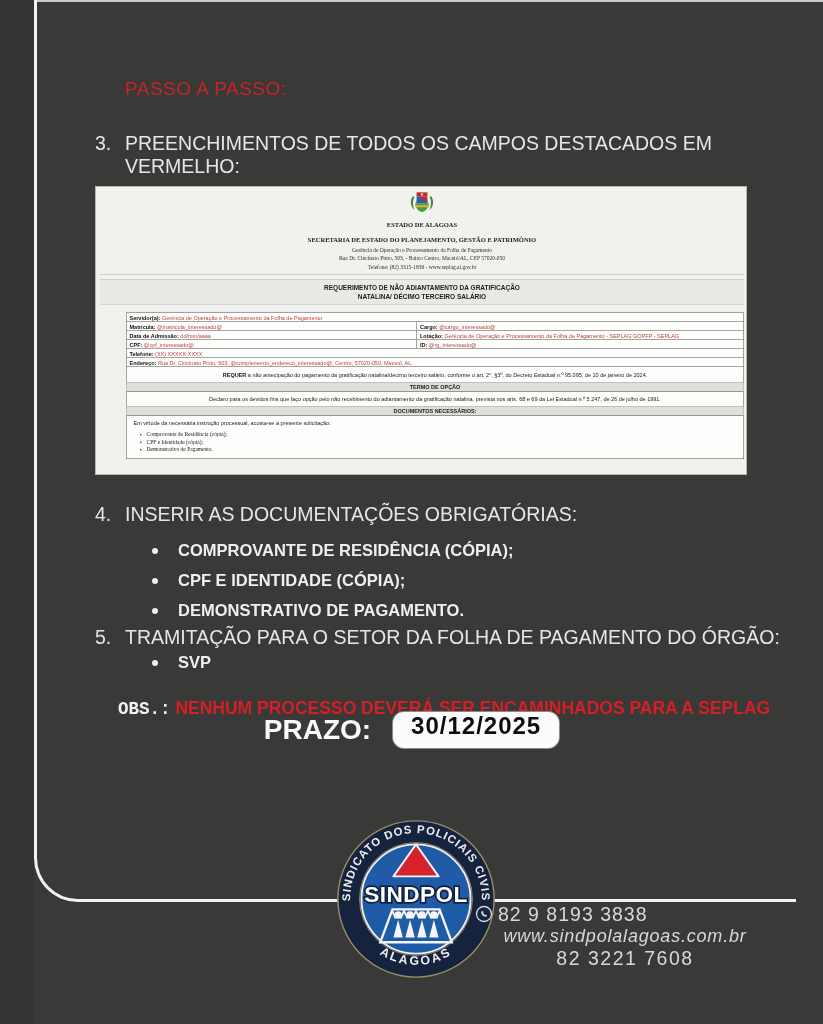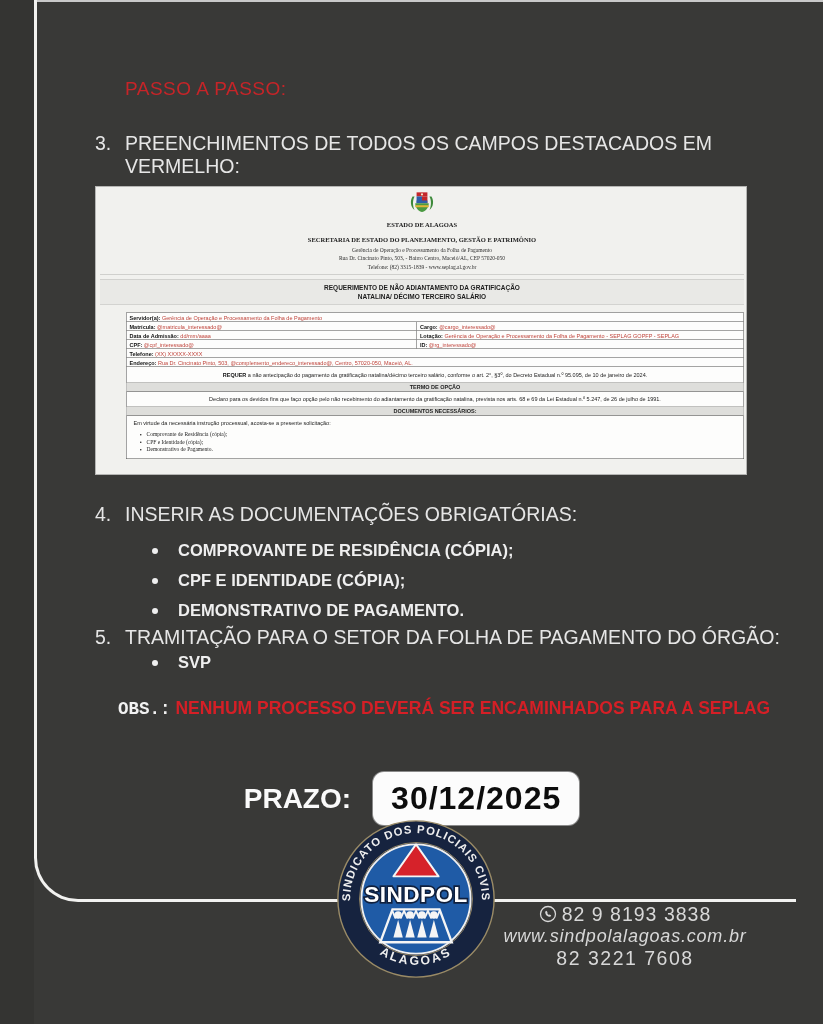--- a/index.html
+++ b/index.html
@@ -28,25 +28,25 @@
   .step4 { top:503px; }
   .step5 { top:626px; }
   .blist { position:absolute; left:152px; list-style:none; }
   .blist4 { top:541px; }
   .blist5 { top:653px; }
   .blist li { font-size:16.5px; font-weight:bold; color:#efefef; margin-bottom:11px; display:flex; align-items:center; }
   .blist li .dot { width:6px; height:6px; border-radius:50%; background:#efefef; margin-right:20px; flex:none; }
   .obs-line { position:absolute; left:118px; top:698px; font-size:17.5px; font-weight:bold; }
   .obs-line .obs-label { color:#f2f2f2;font-family:Liberation Mono, monospace; }
   .obs-line .obs-text { color:#d51f26;text-align:right; }
-  .prazo-row { position:absolute; left:0; top:772px; width:823px; display:flex; justify-content:center; align-items:center; gap:22px; }
+  .prazo-row { position:absolute; left:0; top:712px; width:823px; display:flex; justify-content:center; align-items:center; gap:22px; }
   .prazo-label { font-size:28px; font-weight:bold; color:#fafafa; }
   .prazo-box {
-    background:#fcfcfc; color:#0d0d0d; font-size:32px; font-weight:bold;
-    padding:8px 18px 8px 18px; border-radius:11px; letter-spacing:1px;
+    background:#fcfcfc; color:#0d0d0d; font-size:24px; font-weight:bold;
+    padding:0 18px 8px 18px; border-radius:11px; letter-spacing:1px;
     box-shadow:0 0 0 1px #8a8a8a;
   }
   
   .doc-outer {
     position:absolute; left:95px; top:186px; width:652px; height:289px;
     background:#f1f1ee; border:1px solid #b5b5b3; overflow:hidden;
   }
   .doc-inner {
     width:1304px; height:578px; transform:scale(0.5); transform-origin:top left;
     font-family:"Liberation Serif", serif; color:#1c1c1c;
@@ -81,21 +81,21 @@
   .drow-declaro { display:block; text-align:center; padding:8px 30px; border-bottom:1px solid #4a4a4a; font-size:11px; }
   .docs-body { padding:8px 10px 10px 14px; font-size:11px; }
   .docs-body ul { margin:10px 0 0 26px; }
   .docs-body li { margin-bottom:3px; font-family:"Liberation Serif", serif; }
   
   .sindpol-logo { position:absolute; left:336px; top:819px; }
   .contact {
     position:absolute; left:475px; top:903px; width:300px; text-align:center;
     color:#d8d8d8; line-height:22px;
   }
-  .contact .l1 { font-size:19.5px; letter-spacing:1px; display:flex; align-items:center; justify-content:center; gap:5px; }
+  .contact .l1 { font-size:19.5px; letter-spacing:1px; display:flex; align-items:center; justify-content:flex-start; gap:5px; }
   .contact .l2 { font-size:18px; letter-spacing:.8px;font-style:italic; }
   .contact .l3 { font-size:19.5px; letter-spacing:1.5px; }
 </style>
 </head>
 <body>
 
 <div class="top-edge"></div>
 <div class="left-strip"></div>
 <div class="frame-line"></div>
 

